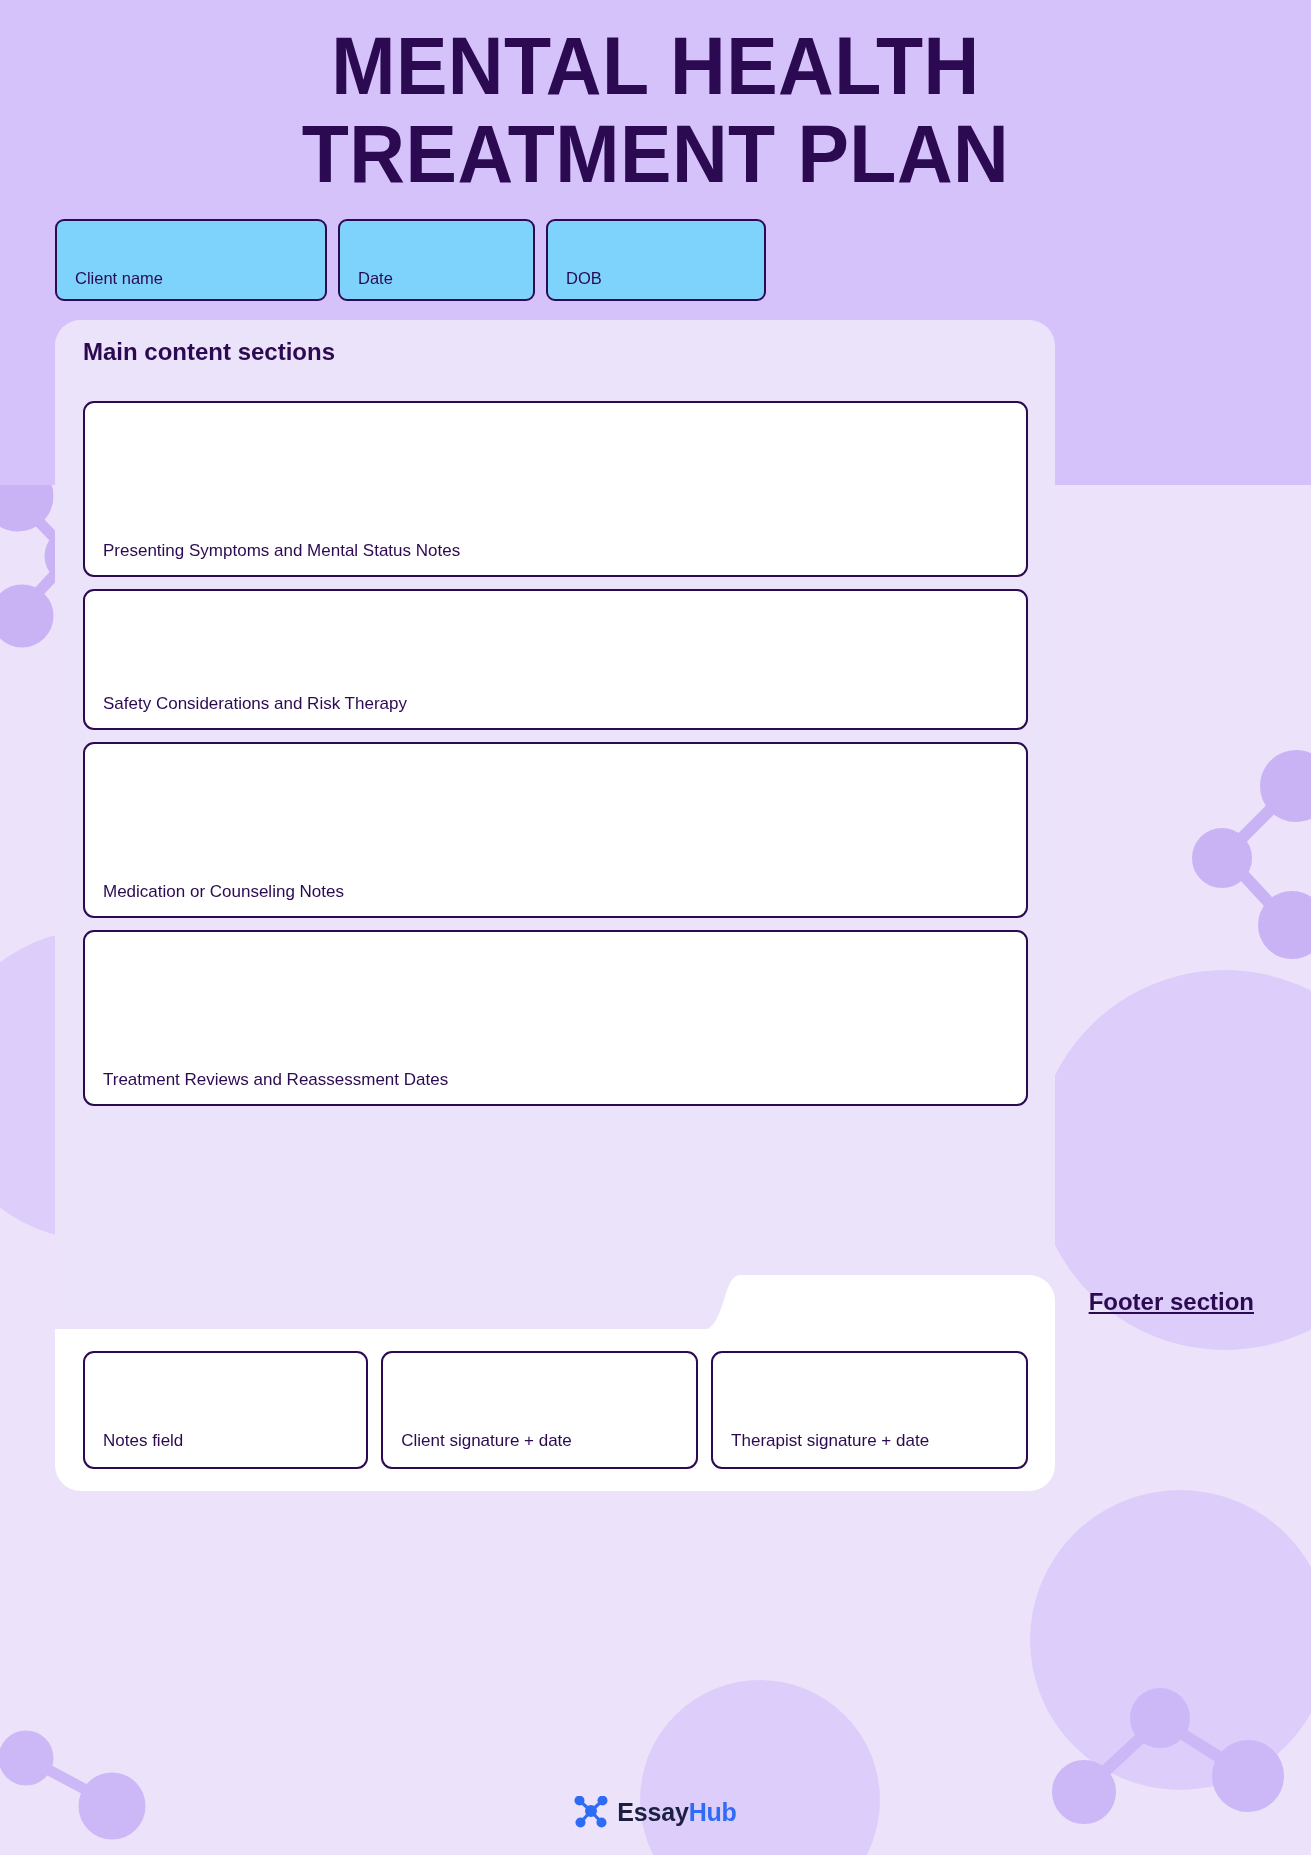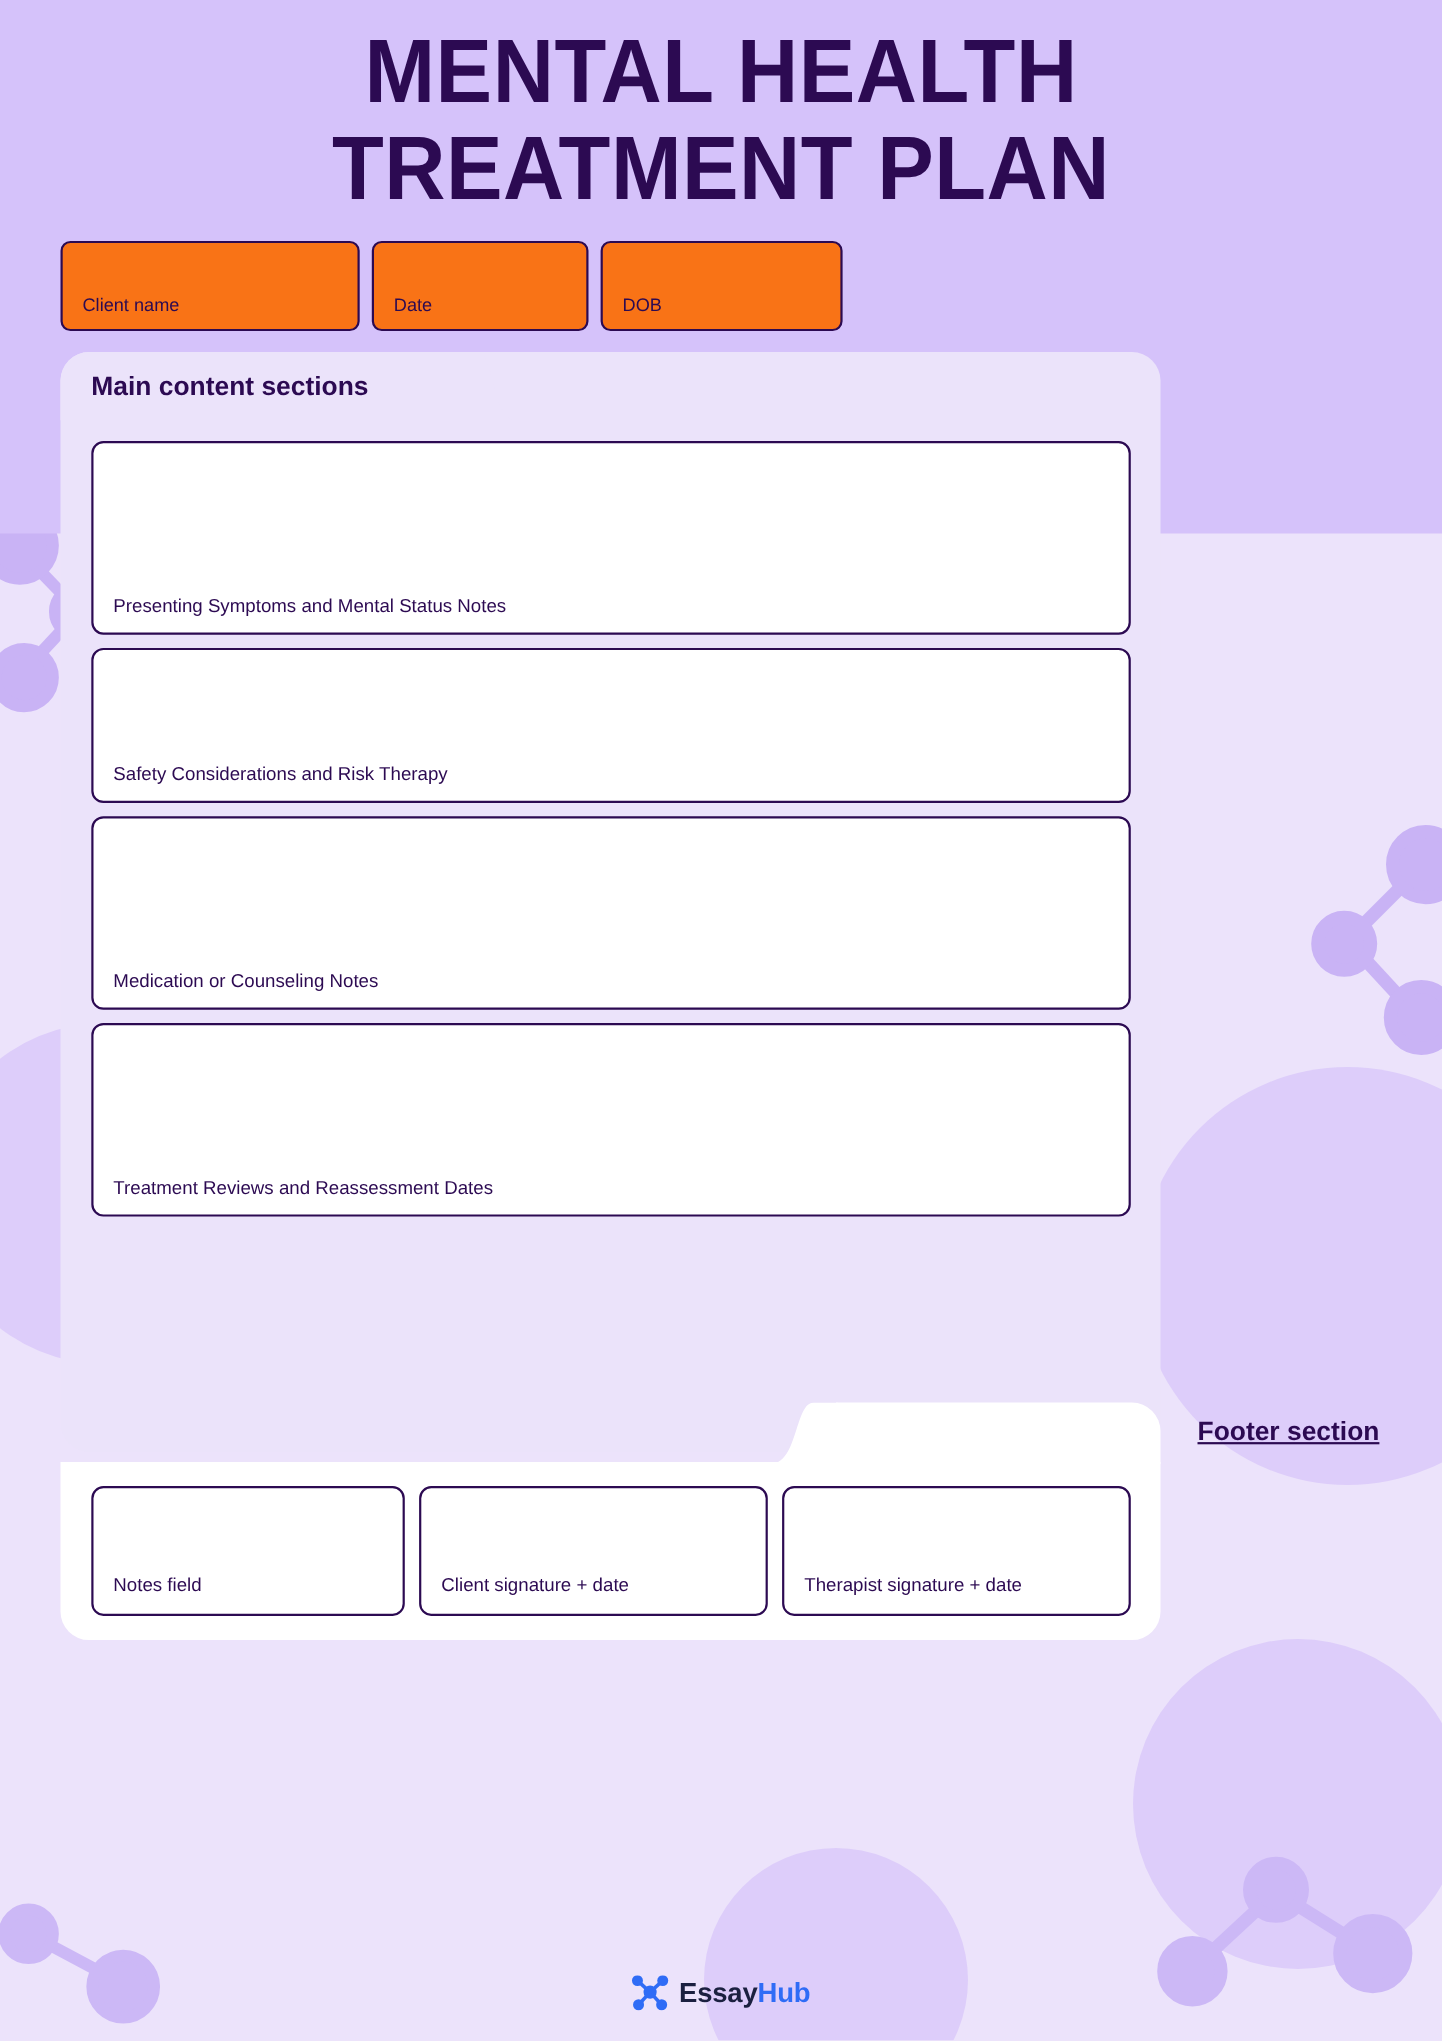--- a/index.html
+++ b/index.html
@@ -63,21 +63,21 @@
     position: absolute;
     left: 55px;
     top: 219px;
     width: 1000px;
     height: 82px;
     display: flex;
     gap: 11px;
     z-index: 6;
   }
   .hfield {
-    background: #f97316;
+    background: #7dd3fc;
     border: 2.5px solid #2c0a52;
     border-radius: 9px;
     position: relative;
     height: 82px;
   }
   .hfield.f1 { width: 272px; }
   .hfield.f2 { width: 197px; }
   .hfield.f3 { width: 220px; }
   .hfield.f4 { width: 275px; }
   .hfield .hlabel {

